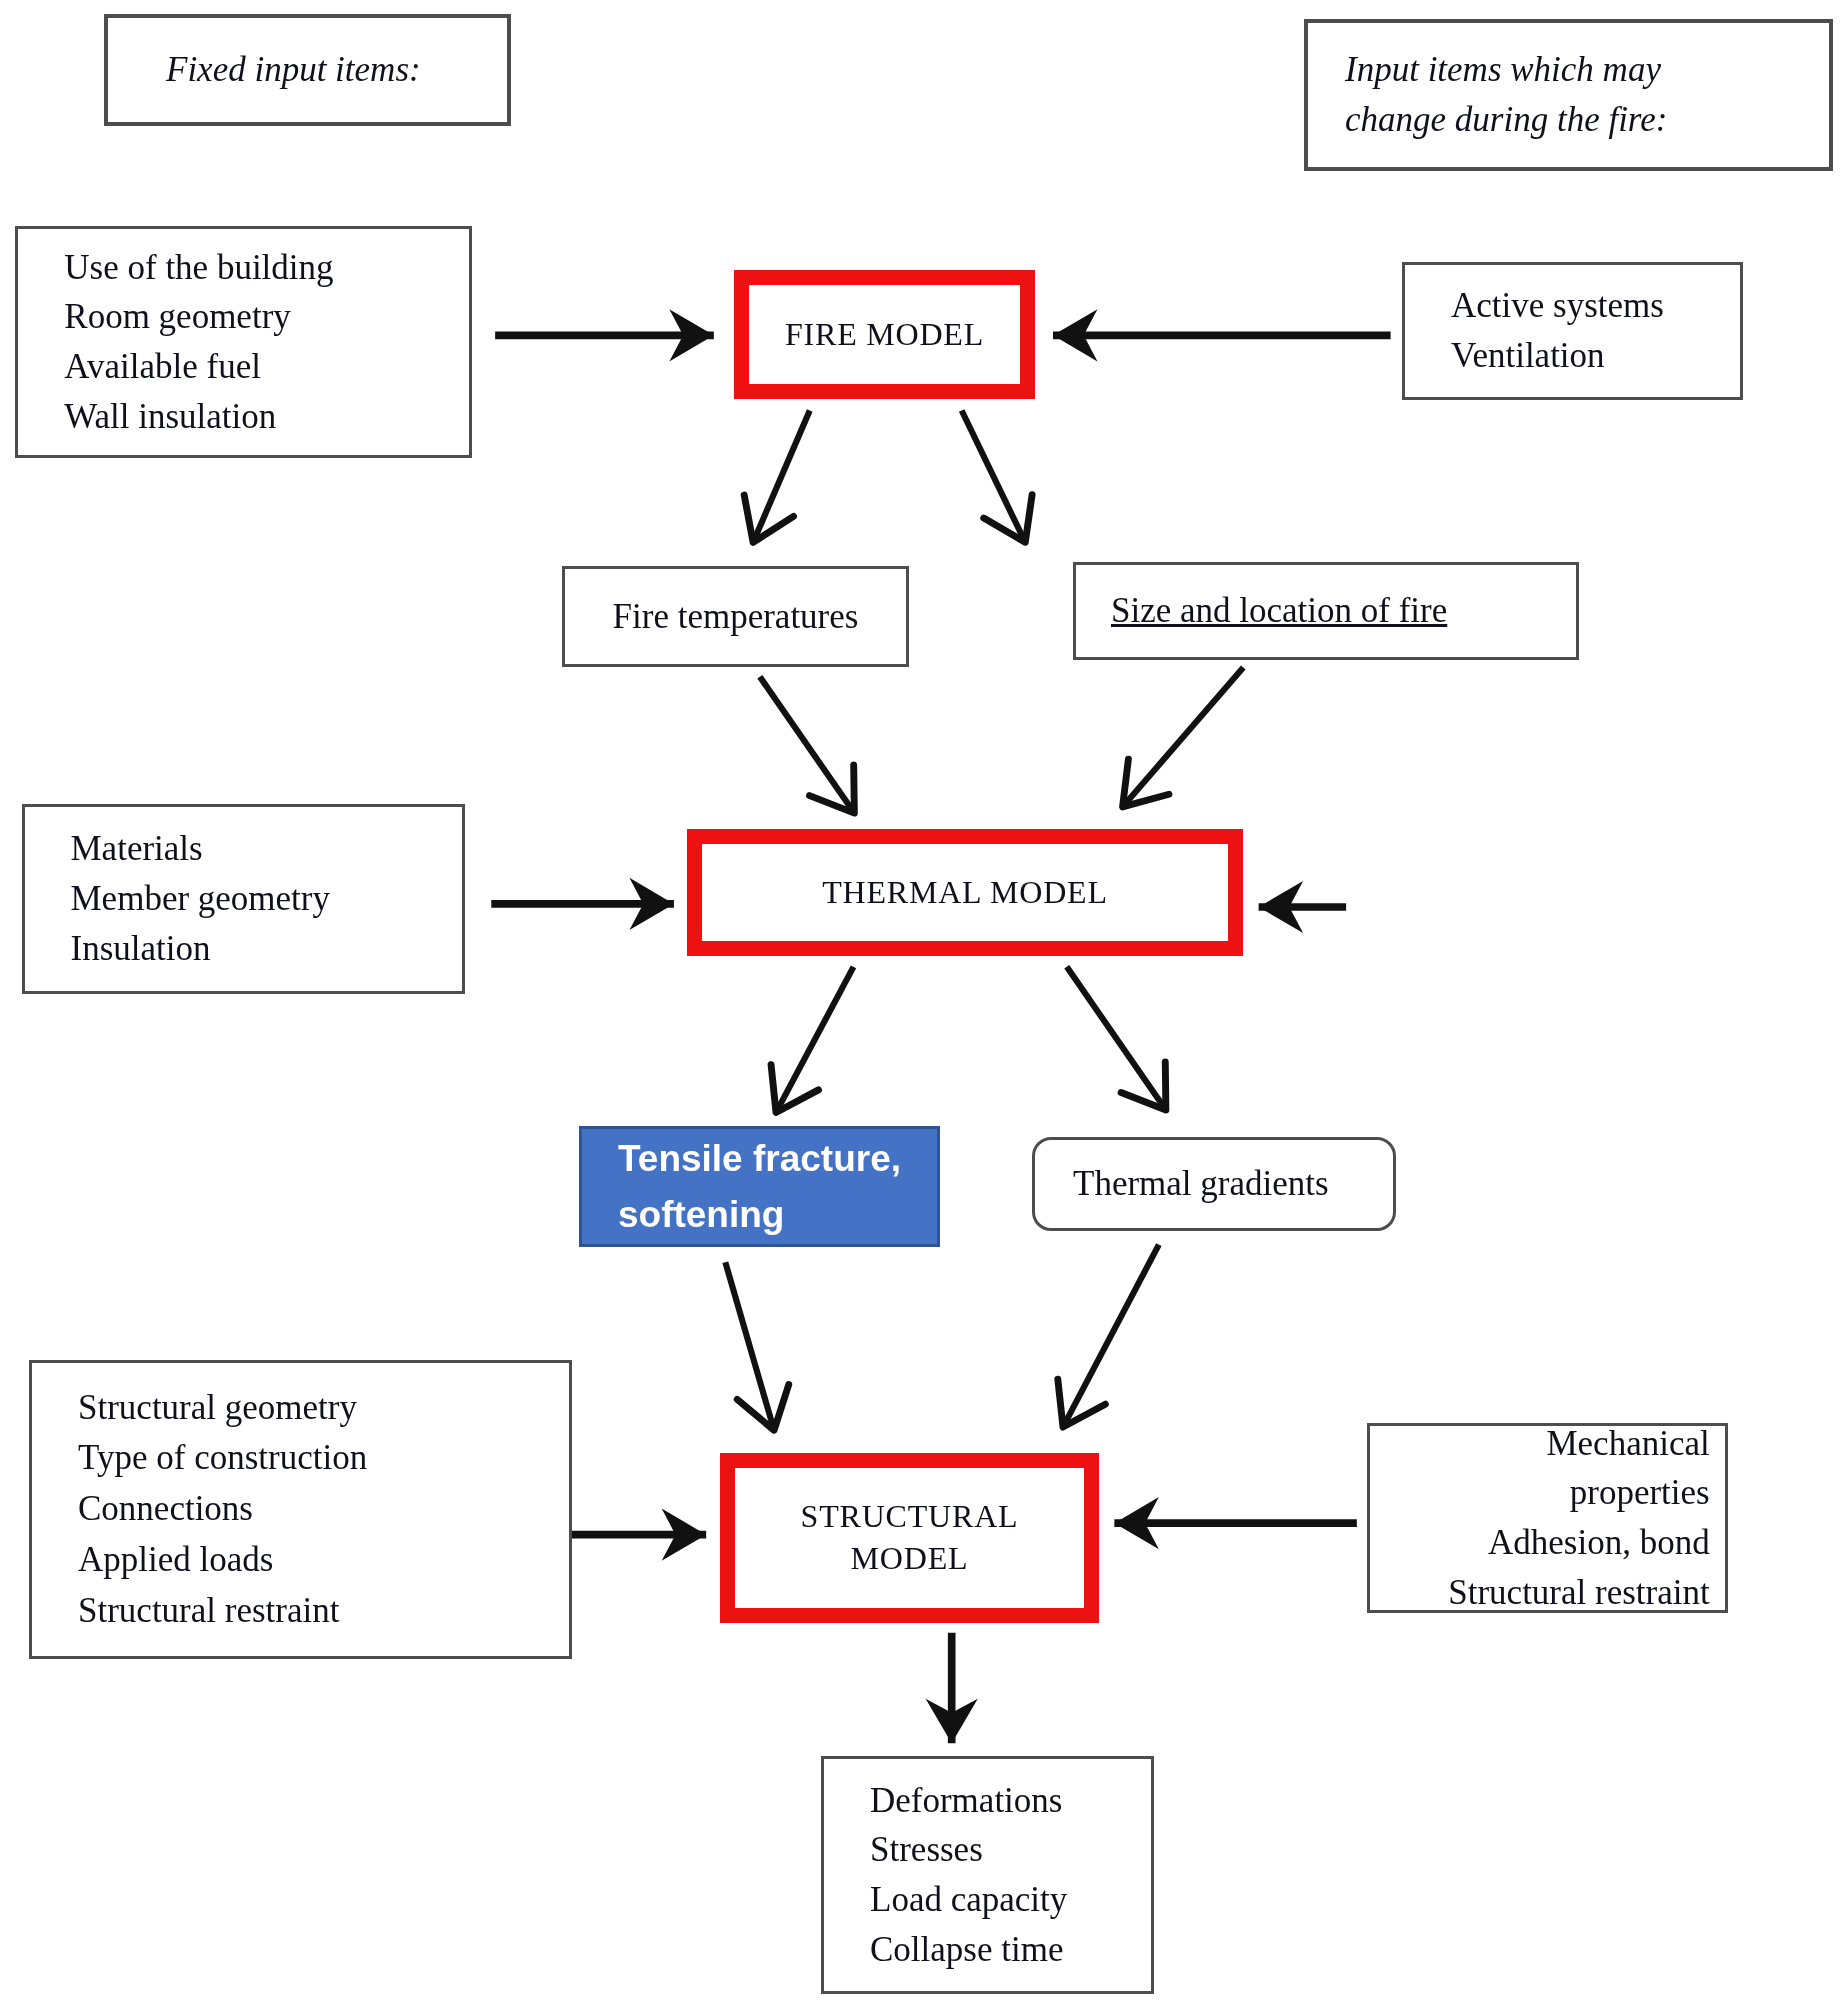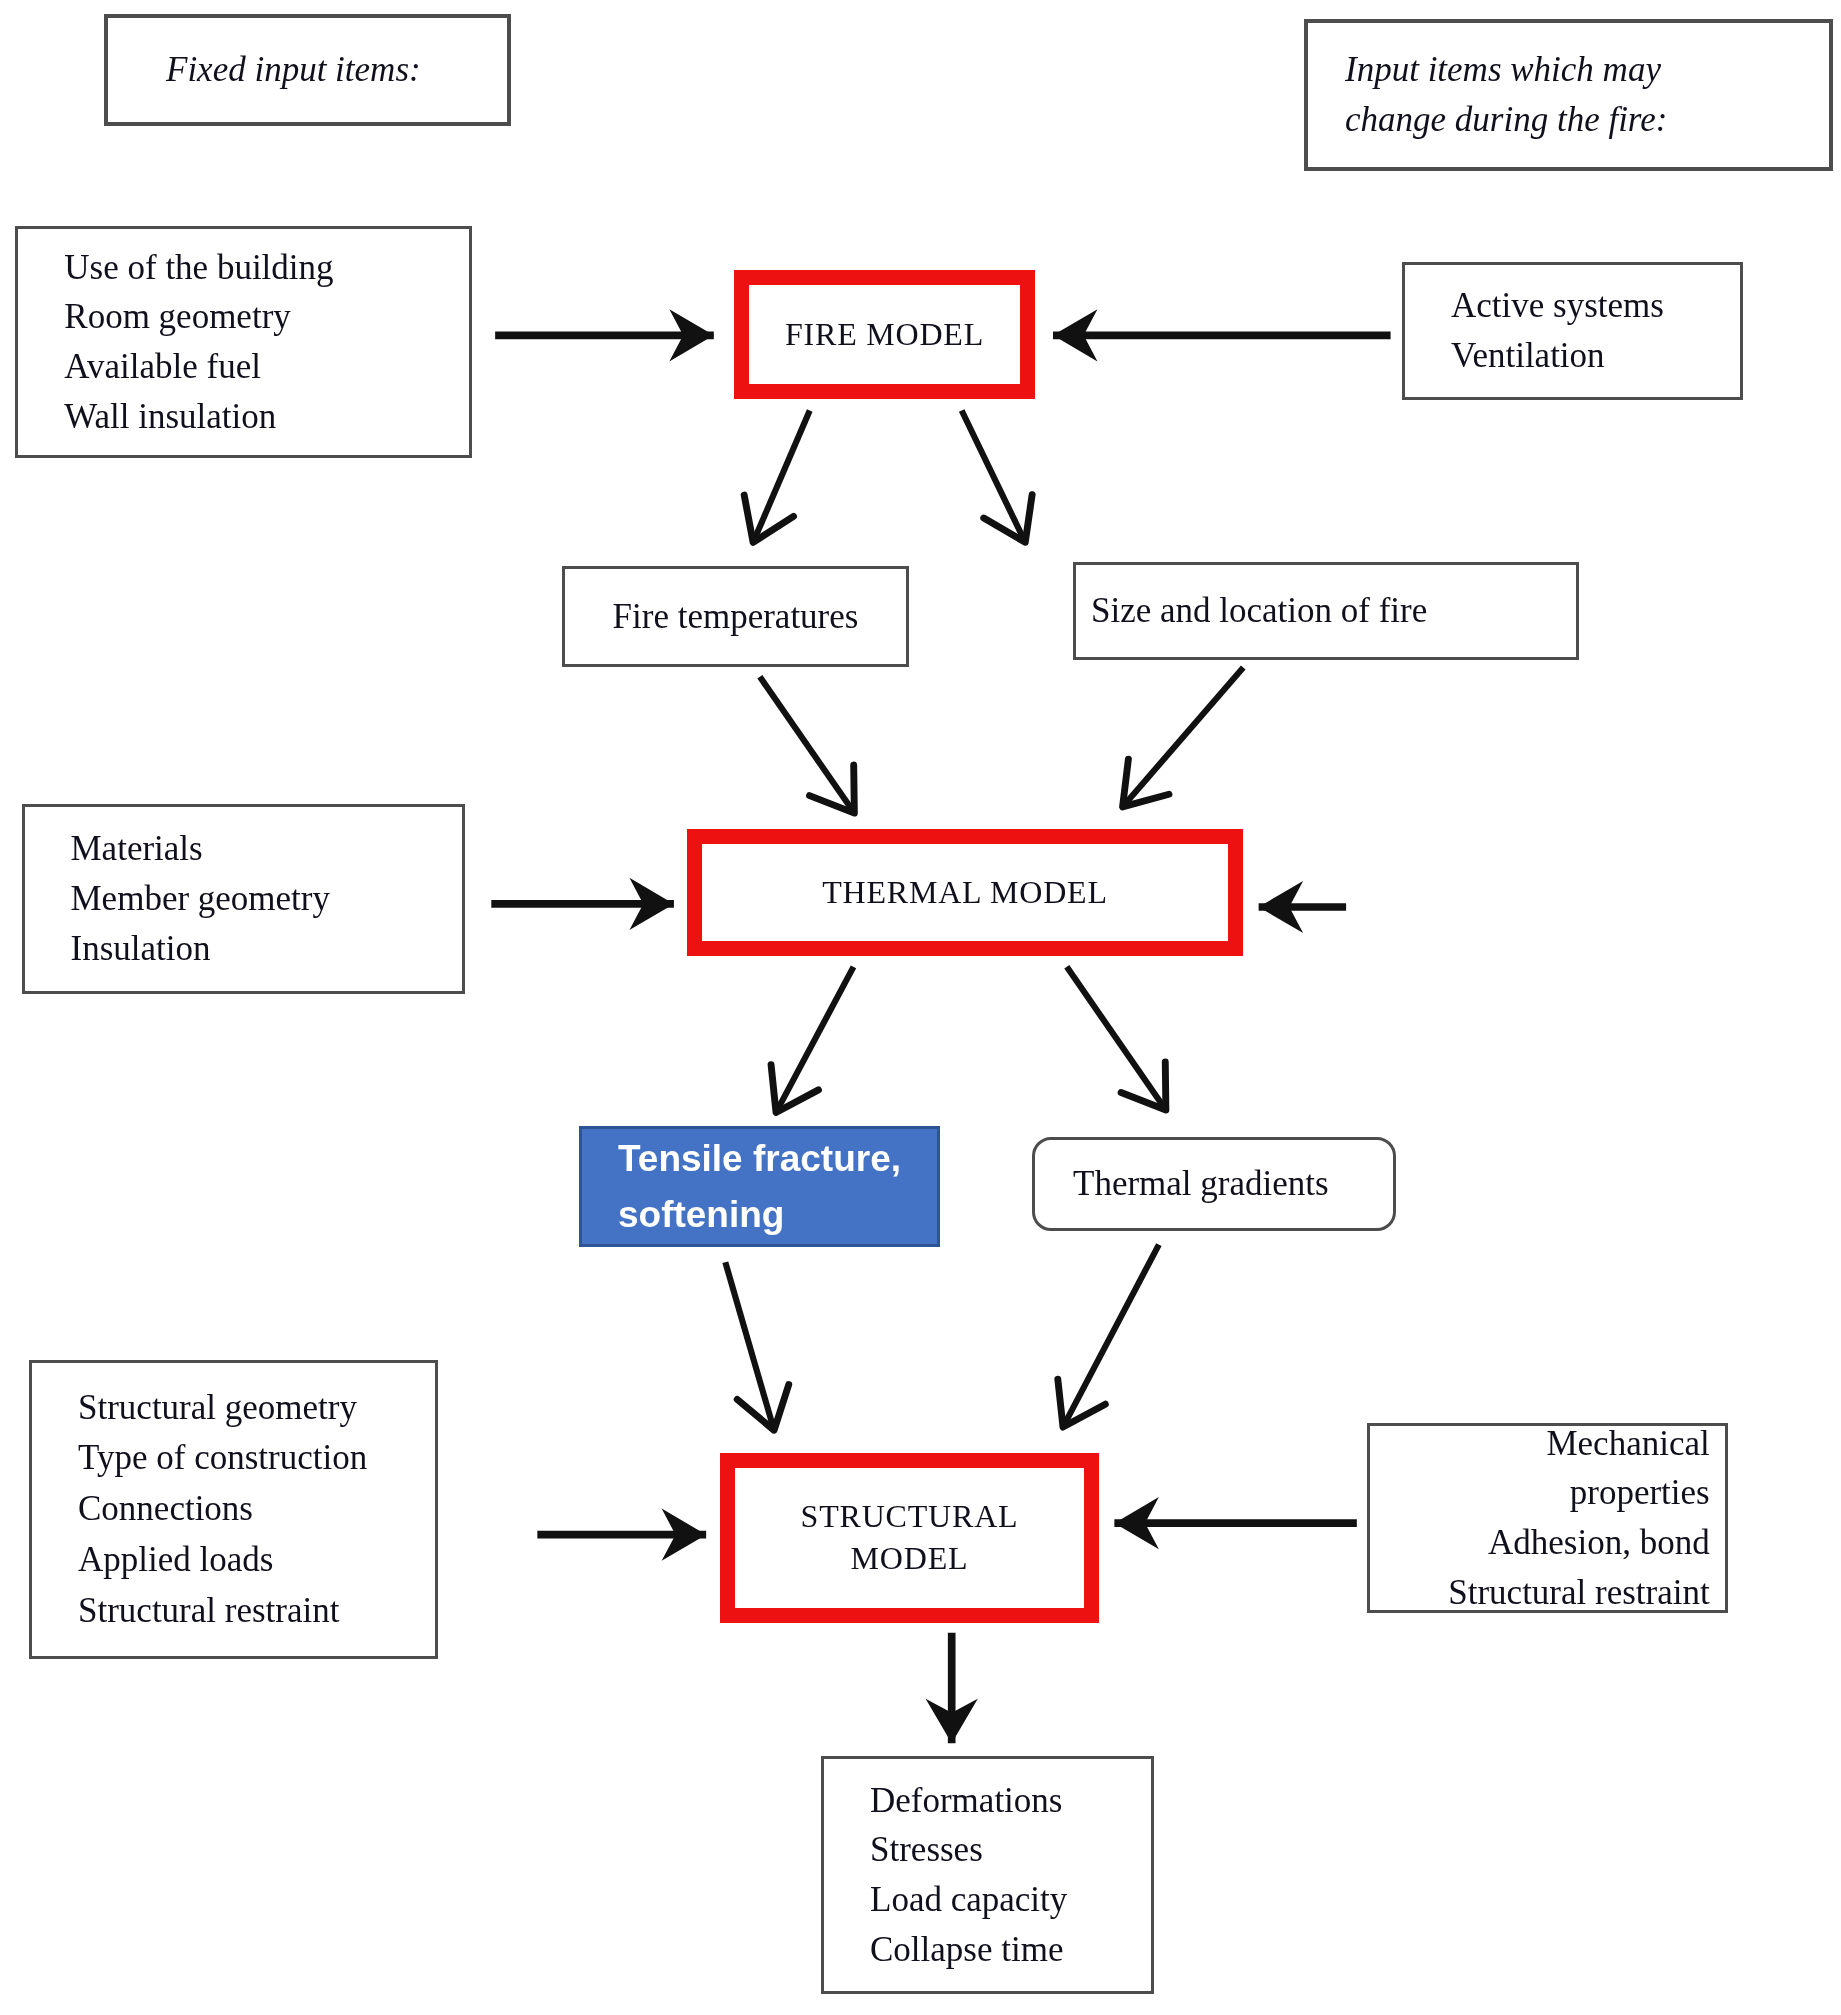--- a/index.html
+++ b/index.html
@@ -55,27 +55,27 @@
     line-height:1.5;
     margin-left:40px;
   }
   
   .n-hdr-fixed      {left:104px;  top:14px;   width:407px; height:112px; padding-left:58px;}
   .n-hdr-changing   {left:1304px; top:19px;   width:529px; height:152px; padding-left:37px;}
   .n-building       {left:15.3px;   top:226px;  width:457px; height:232px;}
   .n-fire-model     {left:734px;  top:270px;  width:301px; height:129px;}
   .n-active         {left:1402px; top:262px;  width:341px; height:138px;}
   .n-fire-temps     {left:562px;  top:566px;  width:347px; height:101px; justify-content:center;}
-  .n-fire-size      {left:1073px; top:562px;  width:506px; height:98px; padding-left:15px;}
+  .n-fire-size      {left:1073px; top:562px;  width:506px; height:98px; padding-left:35px;text-decoration:underline;}
   .n-materials      {left:21.5px;   top:804px; width:443px; height:190px;}
   .n-thermal-model  {left:687px;  top:829px; width:556px; height:127px;}
   .n-thermal-props  {left:1357px; top:821px; width:367px; height:137px; padding-left:31px;}
   .n-tensile        {left:539px;  top:1126px; width:361px; height:121px;}
   .n-gradients      {left:1032px; top:1137px; width:364px; height:94px; padding-left:38px;border-radius:19px;}
-  .n-struct-inputs  {left:29px;   top:1360px; width:409px; height:299px; line-height:1.45;}
+  .n-struct-inputs  {left:29px;   top:1360px; width:543px; height:299px; line-height:1.45;}
   .n-struct-model   {left:720px;  top:1453px; width:379px; height:170px; line-height:1.3;}
   .n-mechanical     {left:1367px; top:1423px; width:361px; height:190px; padding-left:31px;text-align:right;}
   .n-outputs        {left:821px; top:1756px; width:333px; height:238px;}
 </style>
 </head>
 <body>
 
 <div id="canvas">
 
   <svg id="wires" viewBox="0 0 2400 2626" xmlns="http://www.w3.org/2000/svg">

